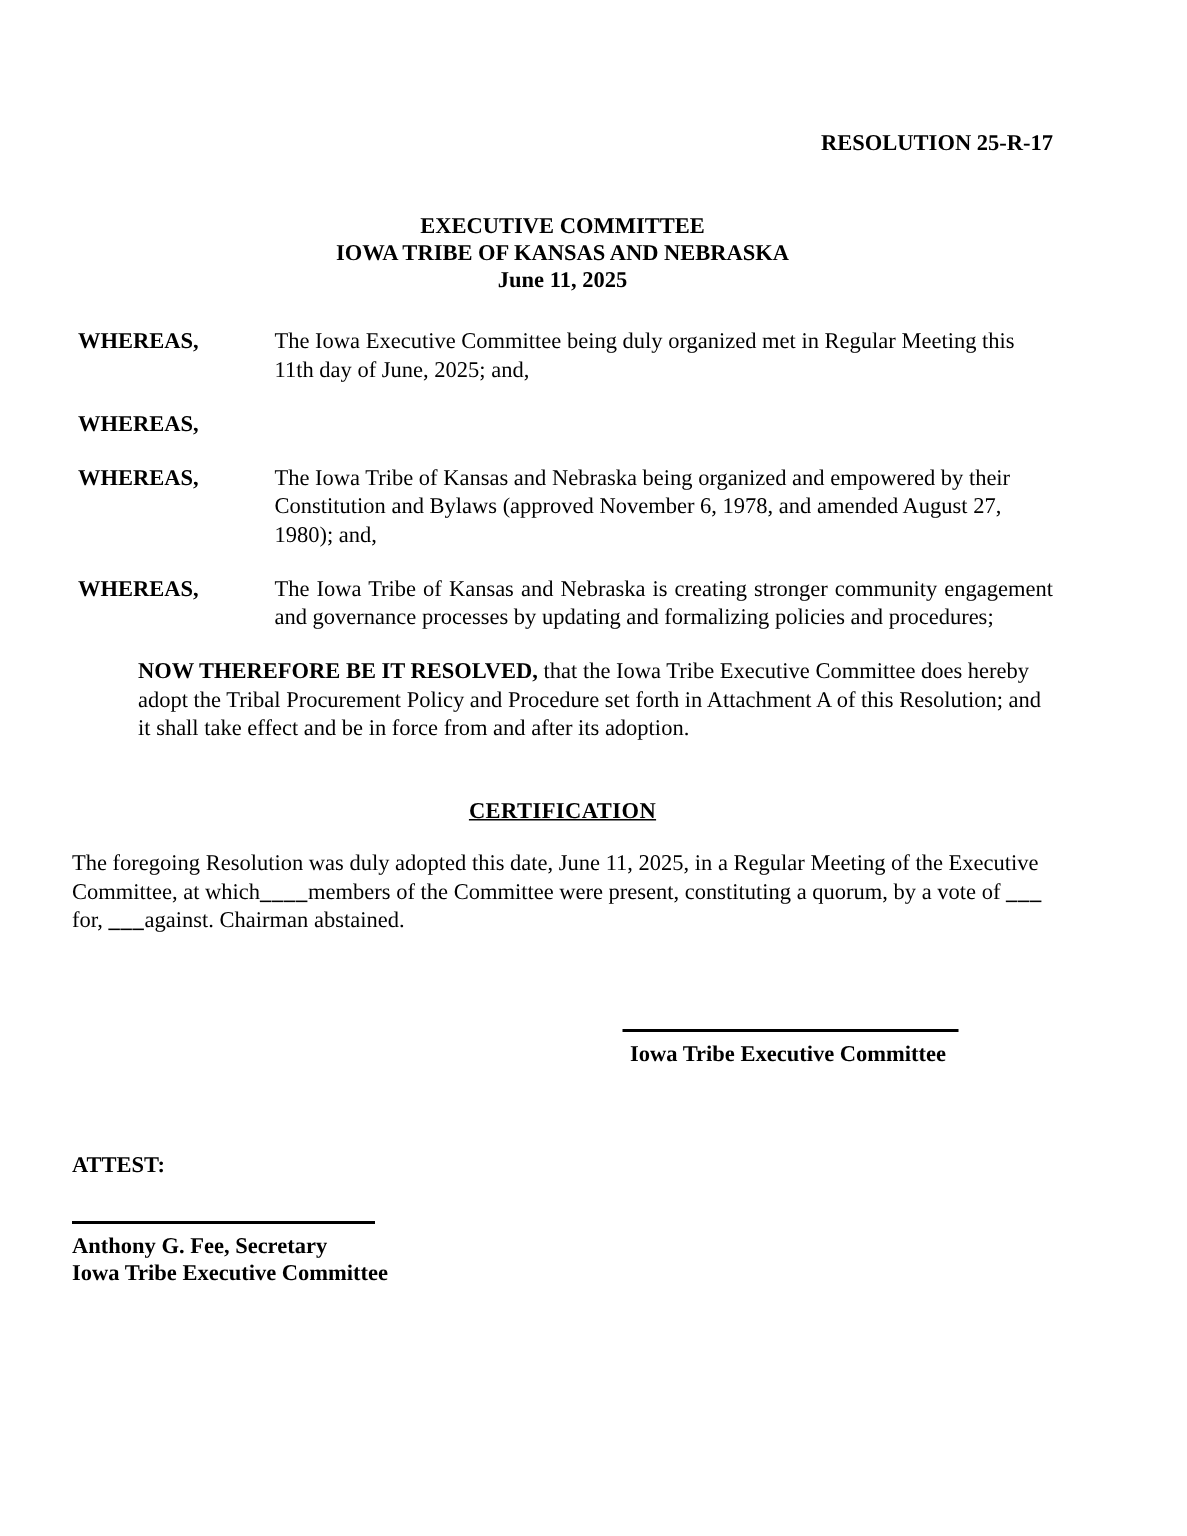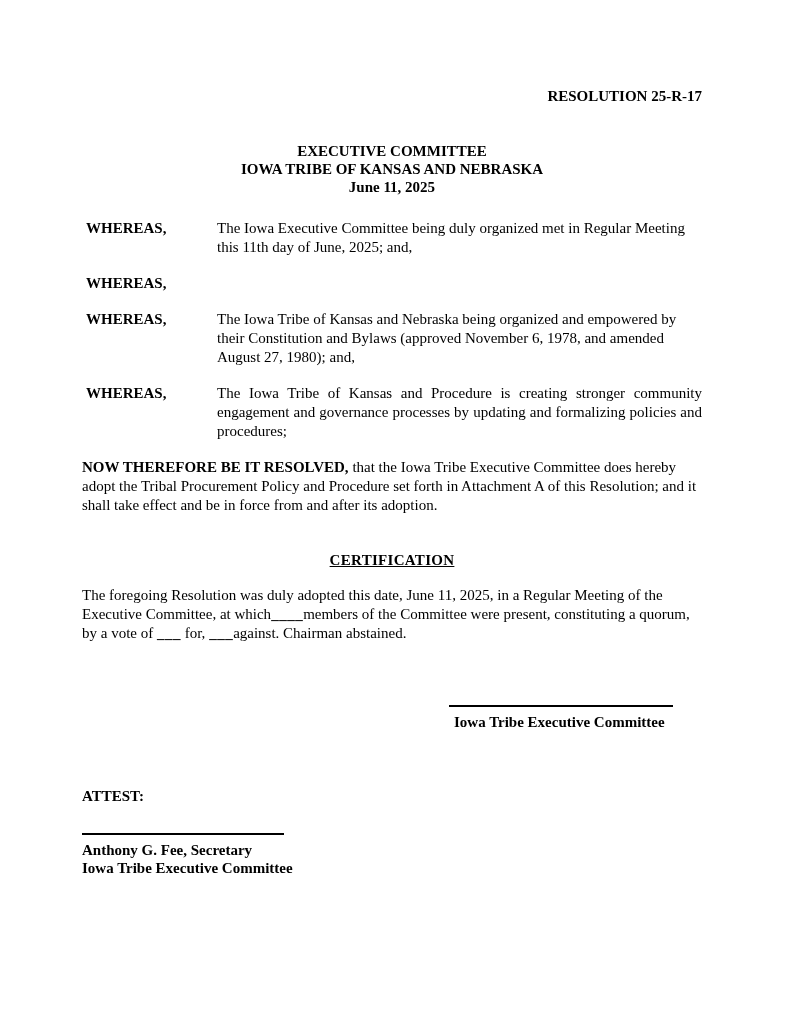--- a/index.html
+++ b/index.html
@@ -11,21 +11,21 @@
     font-family: "Liberation Serif", serif;
     font-size: 15px;
     line-height: 19px;
     -webkit-font-smoothing: antialiased;
   }
   .page {
     position: relative;
     width: 791px;
     height: 1024px;
     box-sizing: border-box;
-    padding: 87px 89px 0 82px;
+    padding: 87px 89px 0 48px;
     overflow: hidden;
   }
   .res-number {
     text-align: right;
     font-weight: bold;
     font-size: 15px;
   }
   .title-block {
     margin-top: 36px;
     text-align: center;
@@ -37,21 +37,21 @@
     display: grid;
     grid-template-columns: 135px 1fr;
     margin-bottom: 17px;
   }
   .whereas-label {
     font-weight: bold;
     padding-left: 4px;
   }
   .whereas-text { }
   .justify { text-align: justify; }
-  .resolved-par { margin-top: 14px; }
+  .resolved-par { margin-top: 14px; margin-left: 44px; }
   .bold { font-weight: bold; }
   .cert-heading {
     margin-top: 36px;
     text-align: center;
     font-weight: bold;
     text-decoration: underline;
     letter-spacing: 0.3px;
   }
   .cert-par { margin-top: 16px; }
   .blank { font-weight: bold; letter-spacing: 0.5px; }
@@ -100,21 +100,21 @@
       <div class="whereas-label">WHEREAS,</div>
     </div>
 
     <div class="whereas-row">
       <div class="whereas-label">WHEREAS,</div>
       <div class="whereas-text">The Iowa Tribe of Kansas and Nebraska being organized and empowered by their Constitution and Bylaws (approved November 6, 1978, and amended August 27, 1980); and,</div>
     </div>
 
     <div class="whereas-row">
       <div class="whereas-label">WHEREAS,</div>
-      <div class="whereas-text justify">The Iowa Tribe of Kansas and Procedure is creating stronger community engagement and governance processes by updating and formalizing policies and procedures;</div>
+      <div class="whereas-text justify">The Iowa Tribe of Kansas and Nebraska is creating stronger community engagement and governance processes by updating and formalizing policies and procedures;</div>
     </div>
 
   </div>
 
   <div class="resolved-par">
     <span class="bold">NOW THEREFORE BE IT RESOLVED,</span><span> that the Iowa Tribe Executive Committee does hereby adopt the Tribal Procurement Policy and Procedure set forth in Attachment A of this Resolution; and it shall take effect and be in force from and after its adoption.</span>
   </div>
 
   <div class="cert-heading">CERTIFICATION</div>
 

